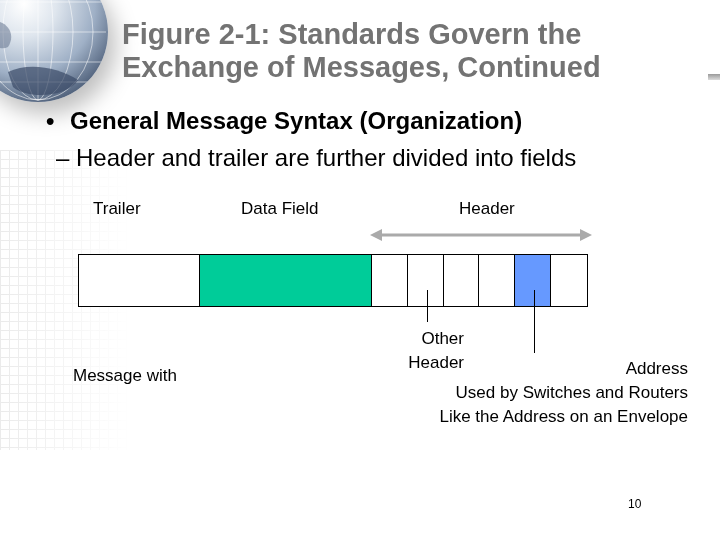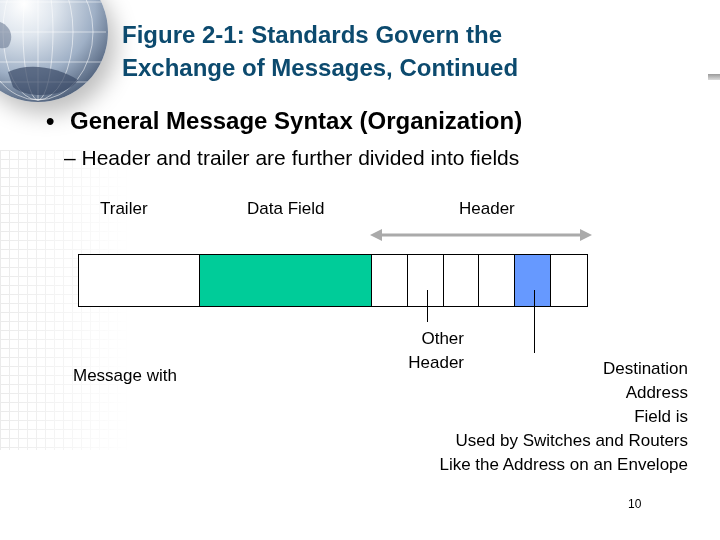--- a/index.html
+++ b/index.html
@@ -9,25 +9,25 @@
       linear-gradient(#e2e2e2 1px, transparent 1px),
       linear-gradient(90deg, #e2e2e2 1px, transparent 1px);
     background-size:9px 9px;
     -webkit-mask-image: linear-gradient(to right, rgba(0,0,0,0.8), rgba(0,0,0,0));
     mask-image: linear-gradient(to right, rgba(0,0,0,0.8), rgba(0,0,0,0));
     opacity:0.9; }
   .globe { position:absolute; left:-32px; top:-38px; width:140px; height:140px; border-radius:50%;
     background: radial-gradient(circle at 40% 30%, #ffffff 0%, #dfe6ee 25%, #9fb0c6 55%, #4d5e78 80%, #2c3850 100%);
     box-shadow: 8px 12px 22px rgba(0,0,0,0.25); overflow:hidden; }
   .globe svg { position:absolute; left:0; top:0; }
-  .title { position:absolute; left:122px; top:18px; font-size:24px; font-weight:bold; line-height:33px; color:#0c4a6e; }
+  .title { position:absolute; left:122px; top:18px; font-size:29px; font-weight:bold; line-height:33px; color:#737373; }
   .right-bar { position:absolute; left:708px; top:74px; width:12px; height:6px; background:linear-gradient(#9a9a9a,#dcdcdc); }
   .bullet1 { position:absolute; left:46px; top:106px; font-size:24px; font-weight:bold; line-height:30px; }
   .bullet1 .dot { display:inline-block; width:24px; }
-  .bullet2 { position:absolute; left:64px; top:144px; font-size:21px; line-height:28px; }
+  .bullet2 { position:absolute; left:56px; top:144px; font-size:24px; line-height:28px; }
   .label { position:absolute; font-size:17px; line-height:20px; }
   .bar { position:absolute; left:78px; top:254px; width:510px; height:53px; border:1px solid #000; box-sizing:border-box; display:flex; background:#fff; }
   .seg { height:100%; box-sizing:border-box; border-right:1px solid #000; }
   .seg:last-child { border-right:none; }
   .arrow { position:absolute; left:370px; top:228px; width:222px; height:14px; }
   .pointer { position:absolute; width:1px; background:#000; }
   .note { position:absolute; font-size:17px; line-height:24px; text-align:right; }
   .page-num { position:absolute; left:628px; top:497px; font-size:12px; }
 </style>
 </head>
@@ -58,22 +58,22 @@
   <div>Exchange of Messages, Continued</div>
 </div>
 
 <div class="right-bar"></div>
 
 <div class="bullet1">
   <span class="dot">•</span><span>General Message Syntax (Organization)</span>
 </div>
 <div class="bullet2">– Header and trailer are further divided into fields</div>
 
-<div class="label" style="left:100px; top:199px;">Trailer</div>
-<div class="label" style="left:247px; top:199px;">Data Field</div>
+<div class="label" style="left:93px; top:199px;">Trailer</div>
+<div class="label" style="left:241px; top:199px;">Data Field</div>
 <div class="label" style="left:459px; top:199px;">Header</div>
 
 <svg class="arrow" viewBox="0 0 222 14">
   <line x1="8" y1="7" x2="214" y2="7" stroke="#aaaaaa" stroke-width="3"></line>
   <polygon points="0,7 12,1 12,13" fill="#aaaaaa"></polygon>
   <polygon points="222,7 210,1 210,13" fill="#aaaaaa"></polygon>
 </svg>
 
 <div class="bar">
   <div class="seg" style="width:121px; background:#ffffff;"></div>
@@ -92,20 +92,18 @@
 <div class="label" style="left:73px; top:364px; line-height:24px;">
   <div>Message with</div>
 </div>
 
 <div class="note" style="left:384px; top:327px; width:80px;">
   <div>Other</div>
   <div>Header</div>
 </div>
 
 <div class="note" style="left:380px; top:357px; width:308px;">
-  <div>Destination</div>
   <div>Address</div>
-  <div>Field is</div>
   <div>Used by Switches and Routers</div>
   <div>Like the Address on an Envelope</div>
 </div>
 
 <div class="page-num">10</div>
 
 </body></html>

